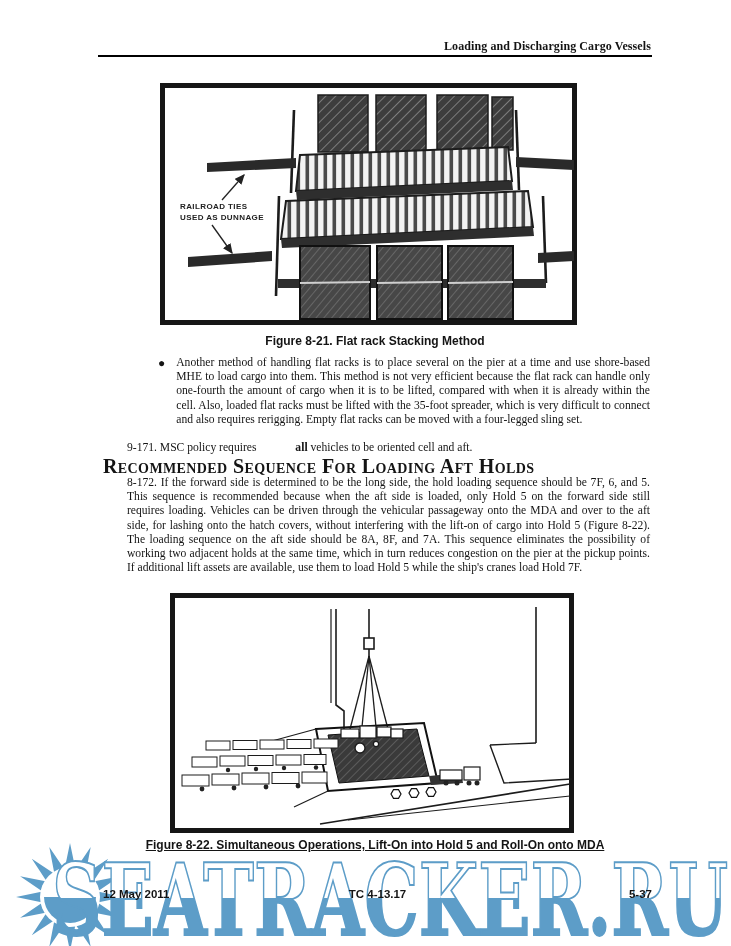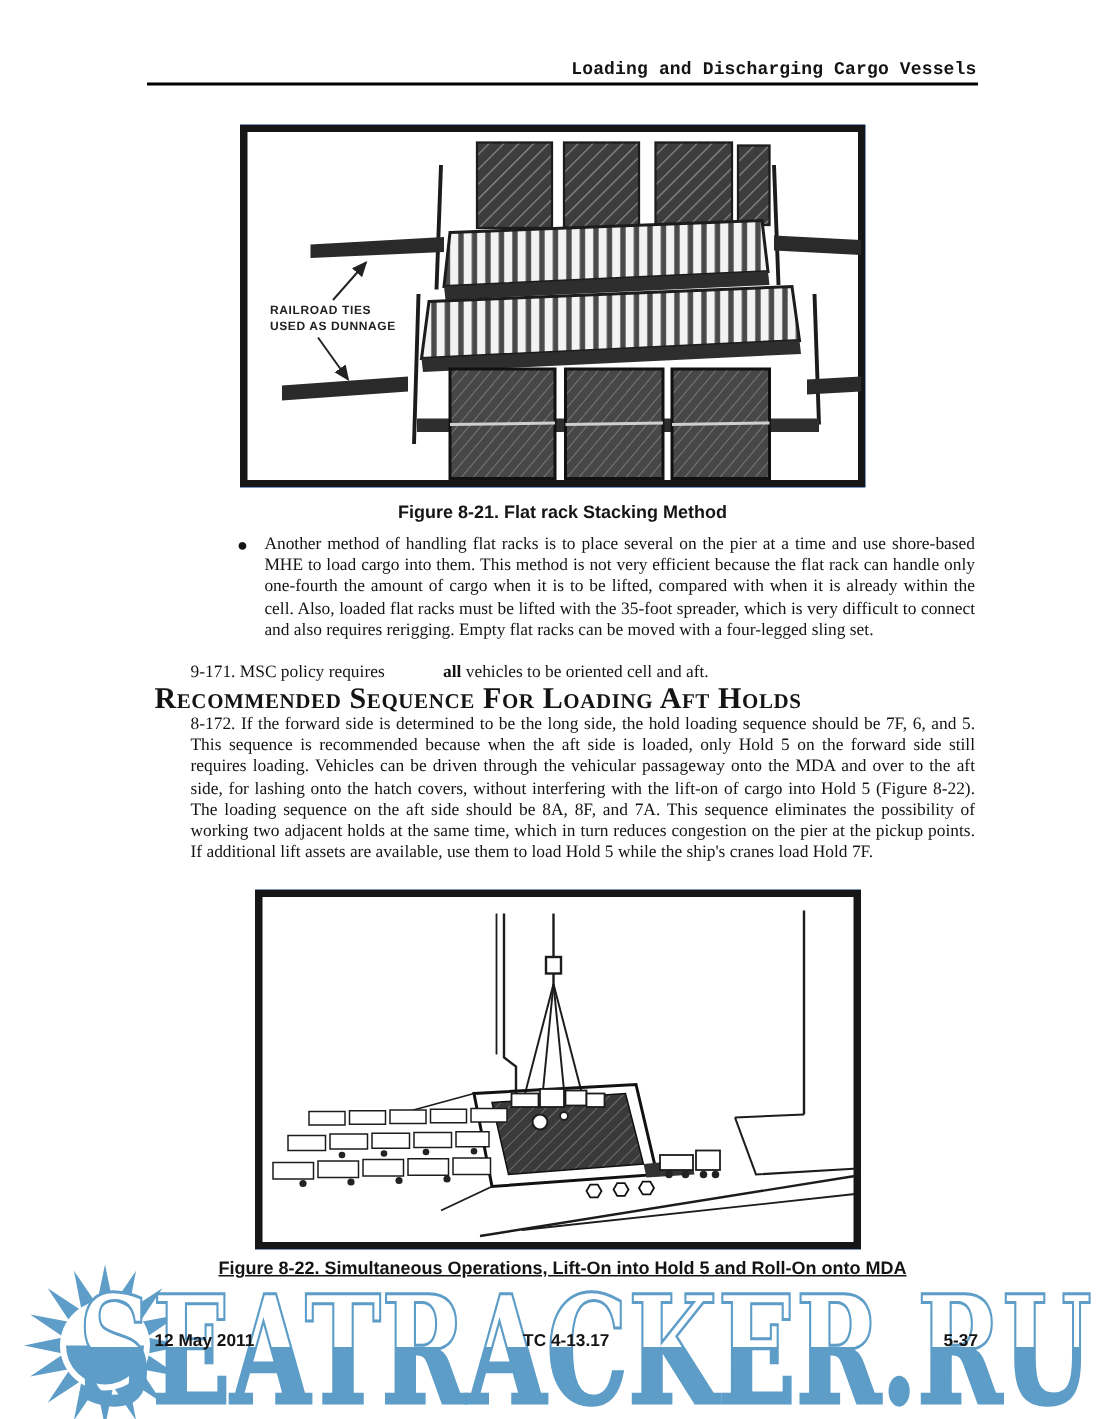--- a/index.html
+++ b/index.html
@@ -1,29 +1,29 @@
 <!DOCTYPE html>
 <html><head>
 <meta charset="utf-8">
 <style>
   html, body { margin: 0; padding: 0; background: #ffffff; }
   body {
     width: 731px; height: 946px; position: relative; overflow: hidden;
     font-family: "Liberation Serif", serif; color: #141414;
   }
   .abs { position: absolute; }
-  .sans { font-family: Liberation Mono, monospace; }
+  .sans { font-family: Liberation Serif, serif; }
 
   .header-title {
     top: 39px; right: 80px; font-weight: bold; font-size: 12px;
     letter-spacing: 0.1px;
   }
   .header-rule { top: 55px; left: 98px; width: 554px; height: 2px; background: #000; }
 
-  .figure-box { background: #3b82f6; }
+  .figure-box { background: #f0abfc; }
   .fig1 { left: 160px; top: 83px; width: 417px; height: 242px; }
   .fig2 { left: 170px; top: 593px; width: 404px; height: 240px; }
 
   .caption {
     left: 98px; width: 554px; text-align: center; font-weight: bold;
     font-size: 12px; font-family: "Liberation Sans", sans-serif;
   }
   .cap1 { top: 334px; }
   .cap2 { top: 838px; z-index: 3; text-decoration: underline; }
 

